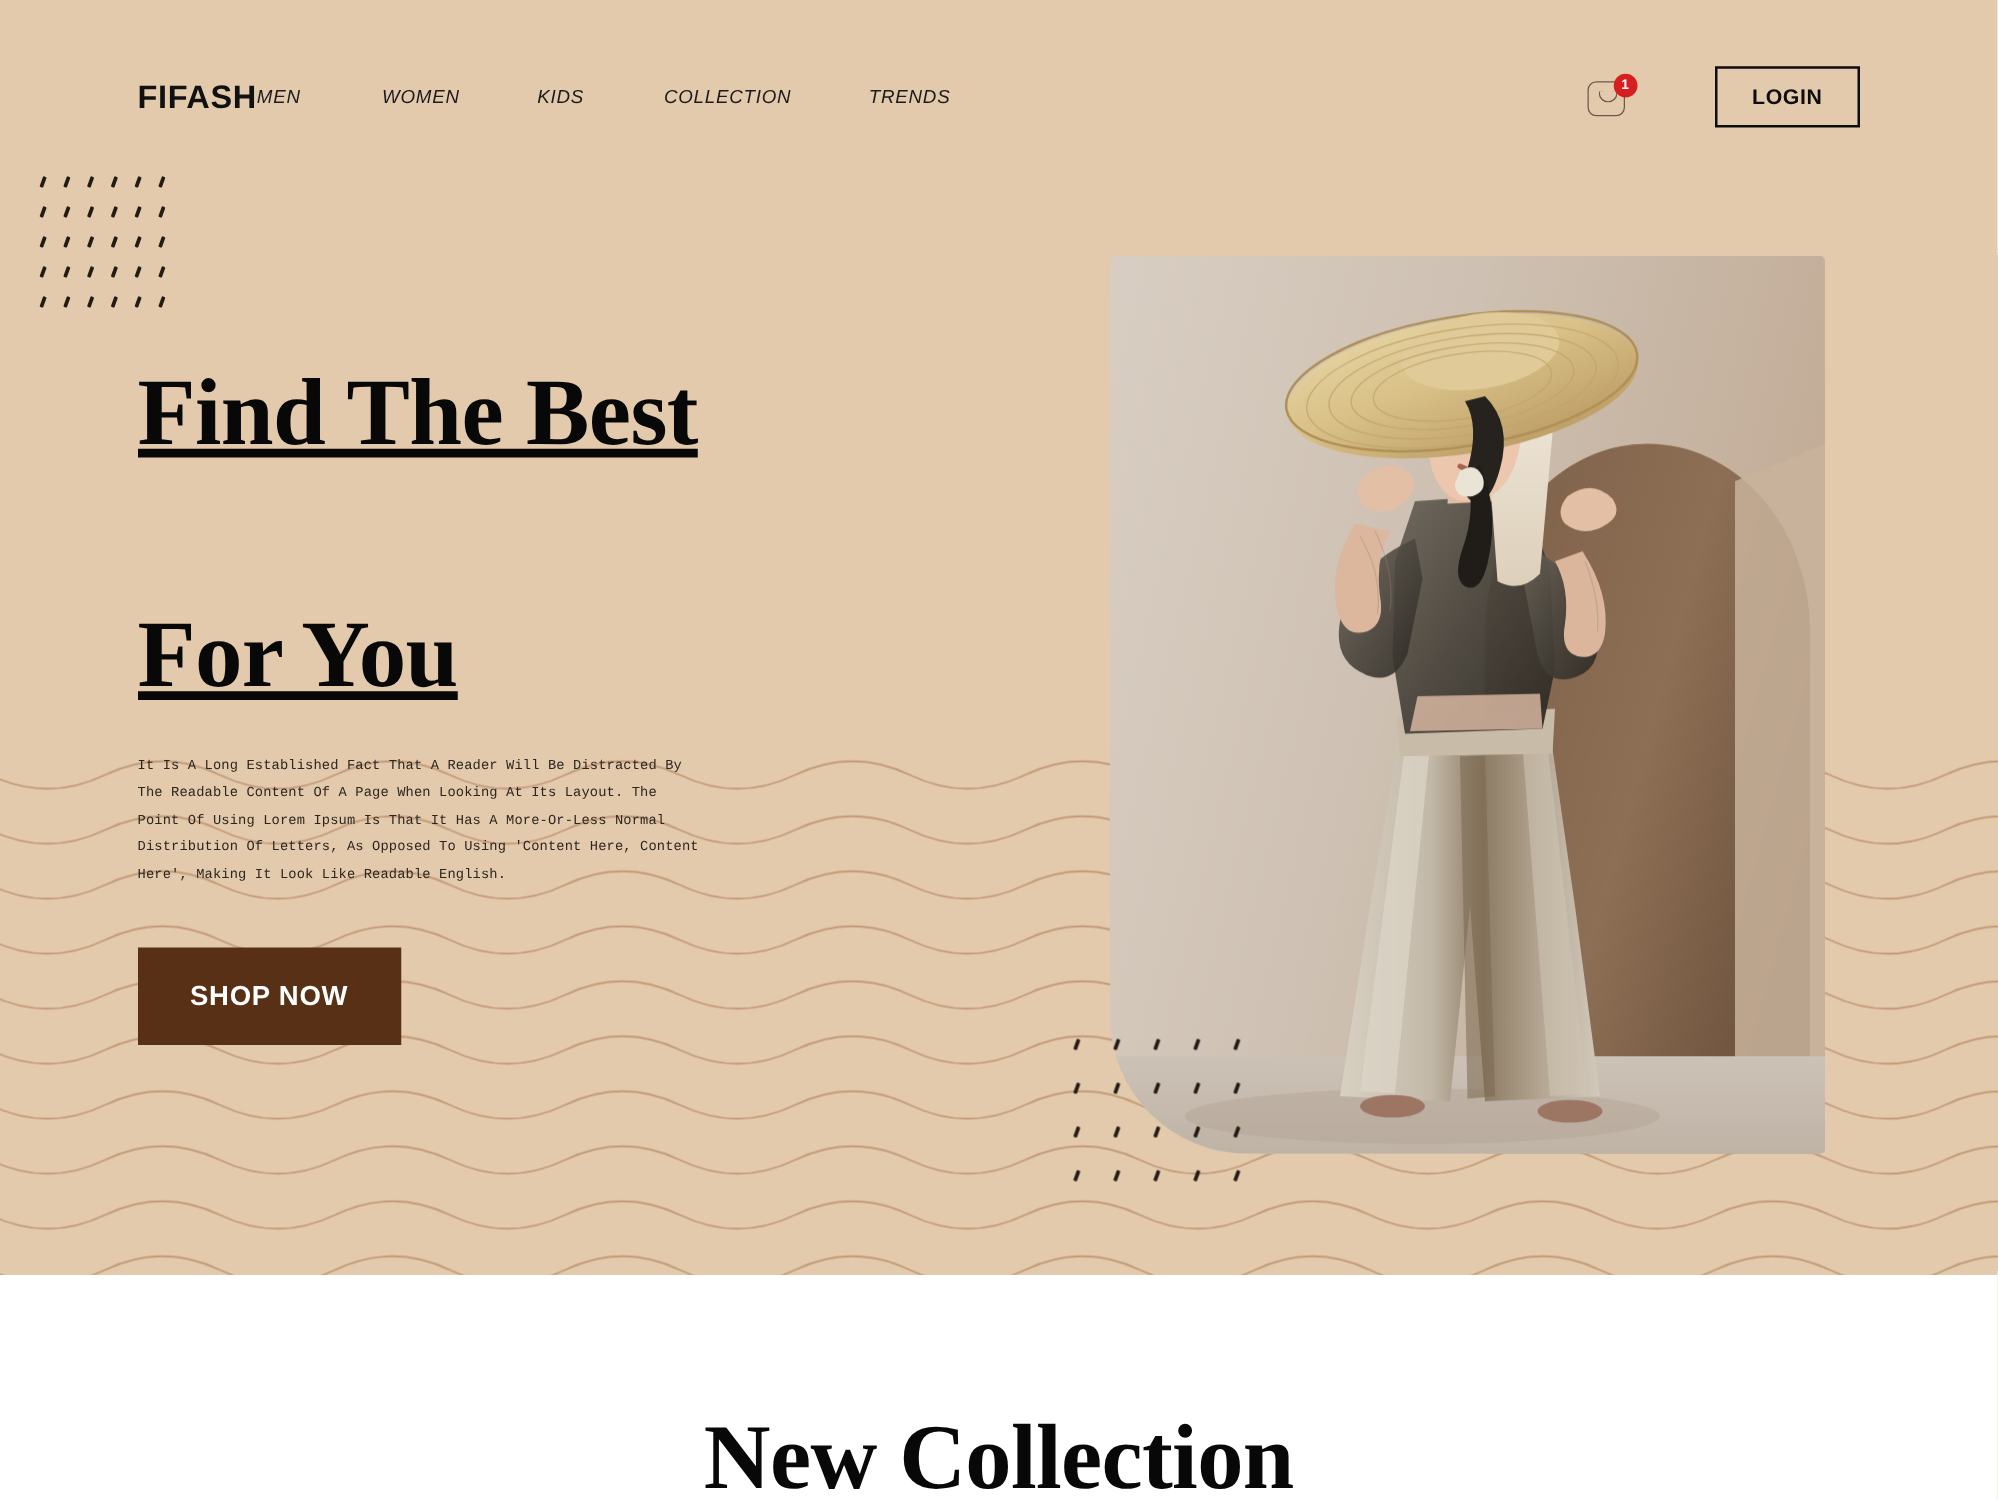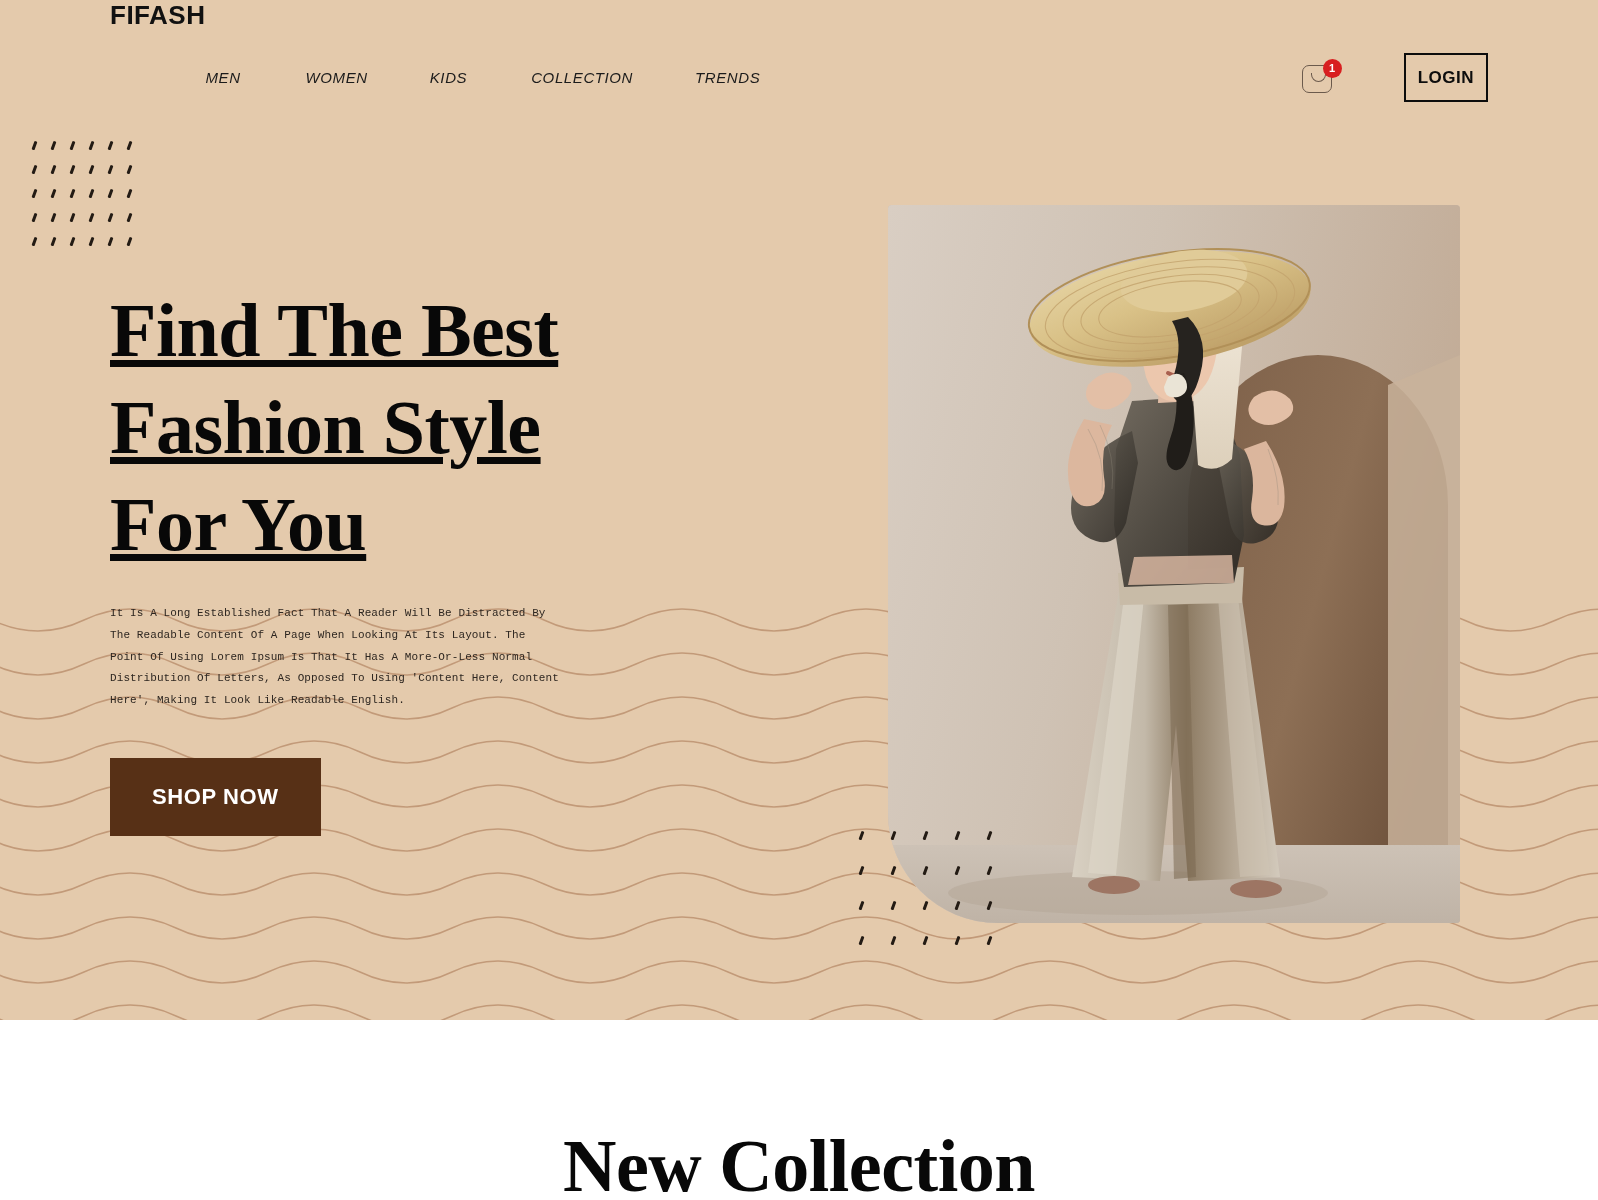--- a/index.html
+++ b/index.html
@@ -80,20 +80,21 @@
     z-index: 5;
   }
 
   
   .header {
     position: absolute;
     top: 0; left: 0;
     width: 1598px;
     height: 155px;
     display: flex;
+    align-items: center;
     padding: 0 110px 0 110px;
     z-index: 20;
   }
 
   .logo {
     font-size: 26px;
     font-weight: bold;
     letter-spacing: 0.5px;
     color: #111111;
     white-space: nowrap;
@@ -169,21 +170,21 @@
   }
 
   .login-btn {
     border: 2.5px solid #0d0d0d;
     background: transparent;
     color: #0d0d0d;
     font-family: "Liberation Sans", sans-serif;
     font-size: 17px;
     font-weight: bold;
     letter-spacing: 0.5px;
-    padding: 14px 12px;
+    padding: 14px 28px;
     cursor: pointer;
     line-height: 1;
   }
 
   
   .hero-copy {
     position: absolute;
     left: 110px;
     top: 282px;
     width: 640px;
@@ -338,21 +339,21 @@
           <span class="cart-bag"></span>
           <span class="cart-badge">1</span>
         </a>
         <button class="login-btn">LOGIN</button>
       </div>
     </header>
 
     <div class="hero-copy">
       <h1 class="hero-title">
         <span>Find The Best</span><br>
-        <span>Fashion Style</span><br>
+        <br>
         <span>For You</span>
       </h1>
       <p class="hero-desc">It Is A Long Established Fact That A Reader Will Be Distracted By The Readable Content Of A Page When Looking At Its Layout. The Point Of Using Lorem Ipsum Is That It Has A More-Or-Less Normal Distribution Of Letters, As Opposed To Using 'Content Here, Content Here', Making It Look Like Readable English.</p>
       <button class="shop-btn">SHOP NOW</button>
     </div>
 
     <div class="hero-image">
       <svg viewBox="0 0 572 718" preserveAspectRatio="xMidYMid slice" role="img">
         <defs>
           <linearGradient id="wallG" x1="0" y1="0" x2="1" y2="0.3">

